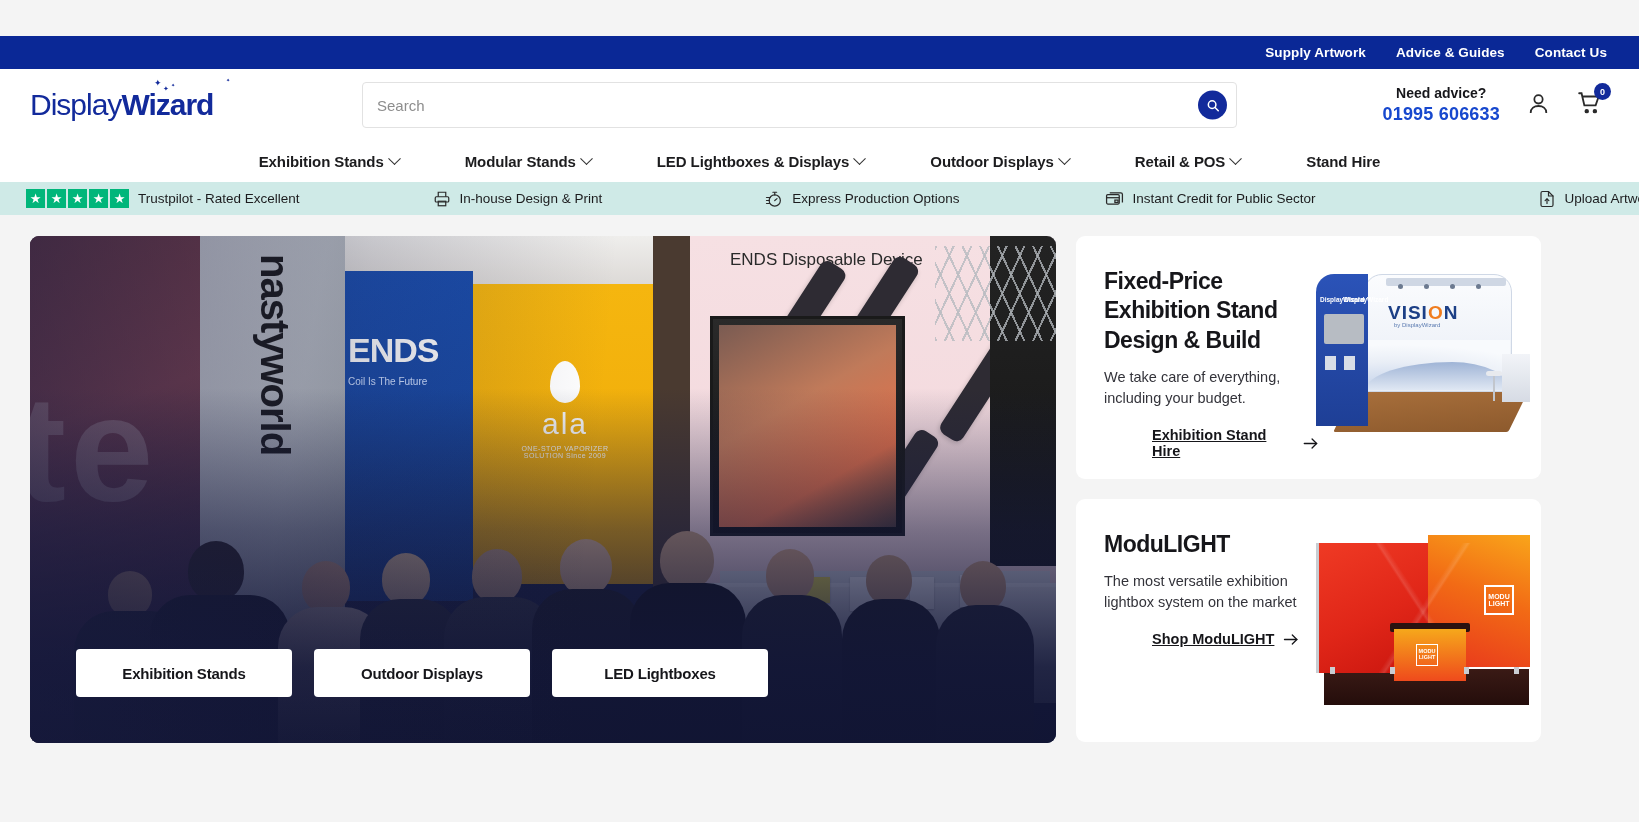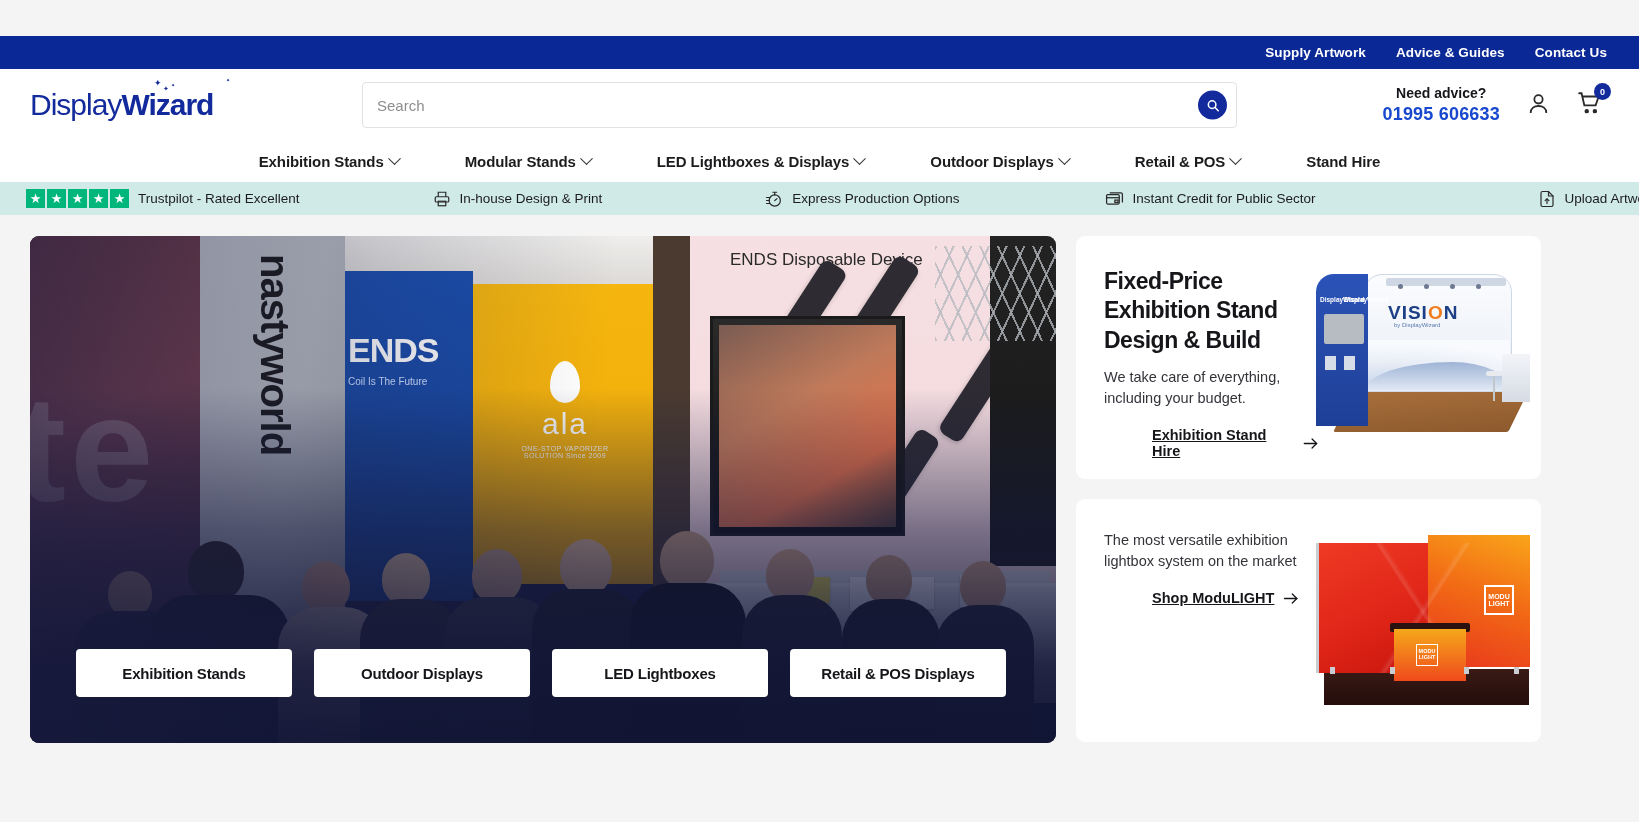--- a/index.html
+++ b/index.html
@@ -504,21 +504,20 @@
     </div>
 
     <div class="hero-tint"></div>
     <div class="hero-tint2"></div>
 
     <div class="hero-content">
       <div class="hero-ctas">
         <div class="cta cta-0">Exhibition Stands</div>
         <div class="cta cta-1">Outdoor Displays</div>
         <div class="cta cta-2">LED Lightboxes</div>
-        <div class="cta cta-3">Retail &amp; POS Displays</div>
       </div>
     </div>
   </div>
 
   <div class="side">
 
     <div class="card card-1">
       <div class="card-txt">
         <div class="card-h">Fixed-Price Exhibition Stand Design &amp; Build</div>
         <div class="card-p">We take care of everything, including your budget.</div>
@@ -551,20 +550,21 @@
         <div class="vs-right"></div>
         <div class="vs-stool">
           <div class="vs-stool-top"></div>
           <div class="vs-stool-leg"></div>
         </div>
       </div>
     </div>
 
     <div class="card card-2">
       <div class="card-txt">
+        <div class="card-h">ModuLIGHT</div>
         <div class="card-p">The most versatile exhibition lightbox system on the market</div>
         <a class="card-link" href="#">
           <span>Shop ModuLIGHT</span>
           <svg width="16" height="13" viewBox="0 0 24 20" fill="none" stroke="#16161a" stroke-width="2" stroke-linecap="round">
             <path d="M2 10h19"></path>
               <path d="M14 3l7 7-7 7"></path>
           </svg>
         </a>
       </div>
       <div class="card-art">

